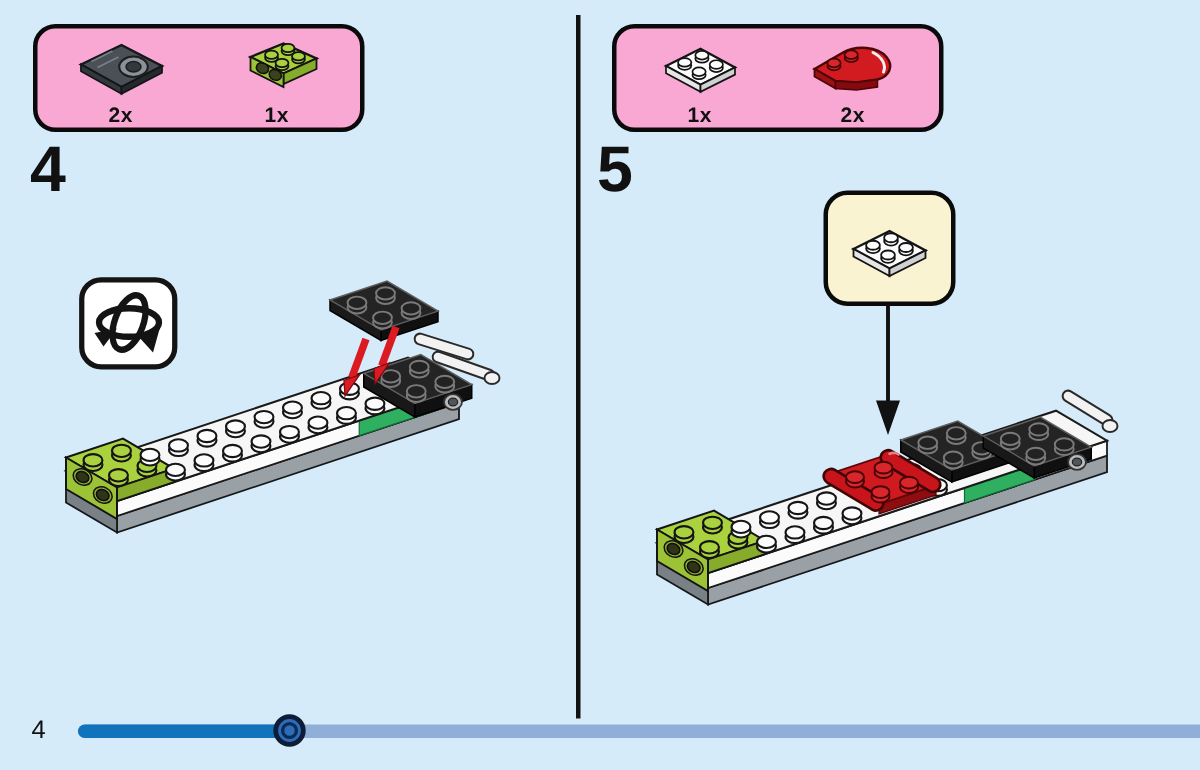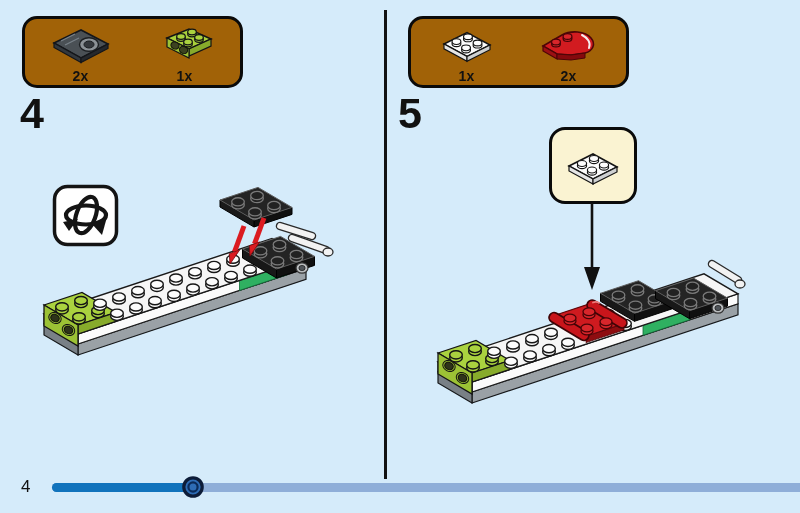--- a/index.html
+++ b/index.html
@@ -1,20 +1,20 @@
 <!DOCTYPE html>
 <html><head>
 <meta charset="utf-8">
 <style>
   html,body{margin:0;padding:0;}
   body{width:800px;height:513px;position:relative;overflow:hidden;
        background:#d5ebfa;font-family:"Liberation Sans",sans-serif;color:#111;}
   .abs{position:absolute;}
   .parts-box{width:215px;height:66px;border:3px solid #0a0a0a;border-radius:15px;
-       background:#a16207;display:flex;align-items:center;justify-content:center;gap:36px;}
+       background:#f9a8d4;display:flex;align-items:center;justify-content:center;gap:36px;}
   .partcell{display:flex;flex-direction:column;align-items:center;}
   .partcell svg{display:block;}
   .count{font-size:14px;font-weight:bold;margin-top:1px;letter-spacing:.3px;}
   .stepnum{font-size:43px;font-weight:bold;line-height:1;}
   .cream-box{width:82px;height:71px;border:3px solid #0a0a0a;border-radius:16px;
        background:#faf3d2;display:flex;align-items:center;justify-content:center;}
   .divider{width:3px;background:#121212;}
   .track{height:9px;background:#8faed8;border-radius:5px 0 0 5px;}
   .fill{height:9px;background:#1173bc;border-radius:5px;}
   .pagenum{font-size:17px;}

